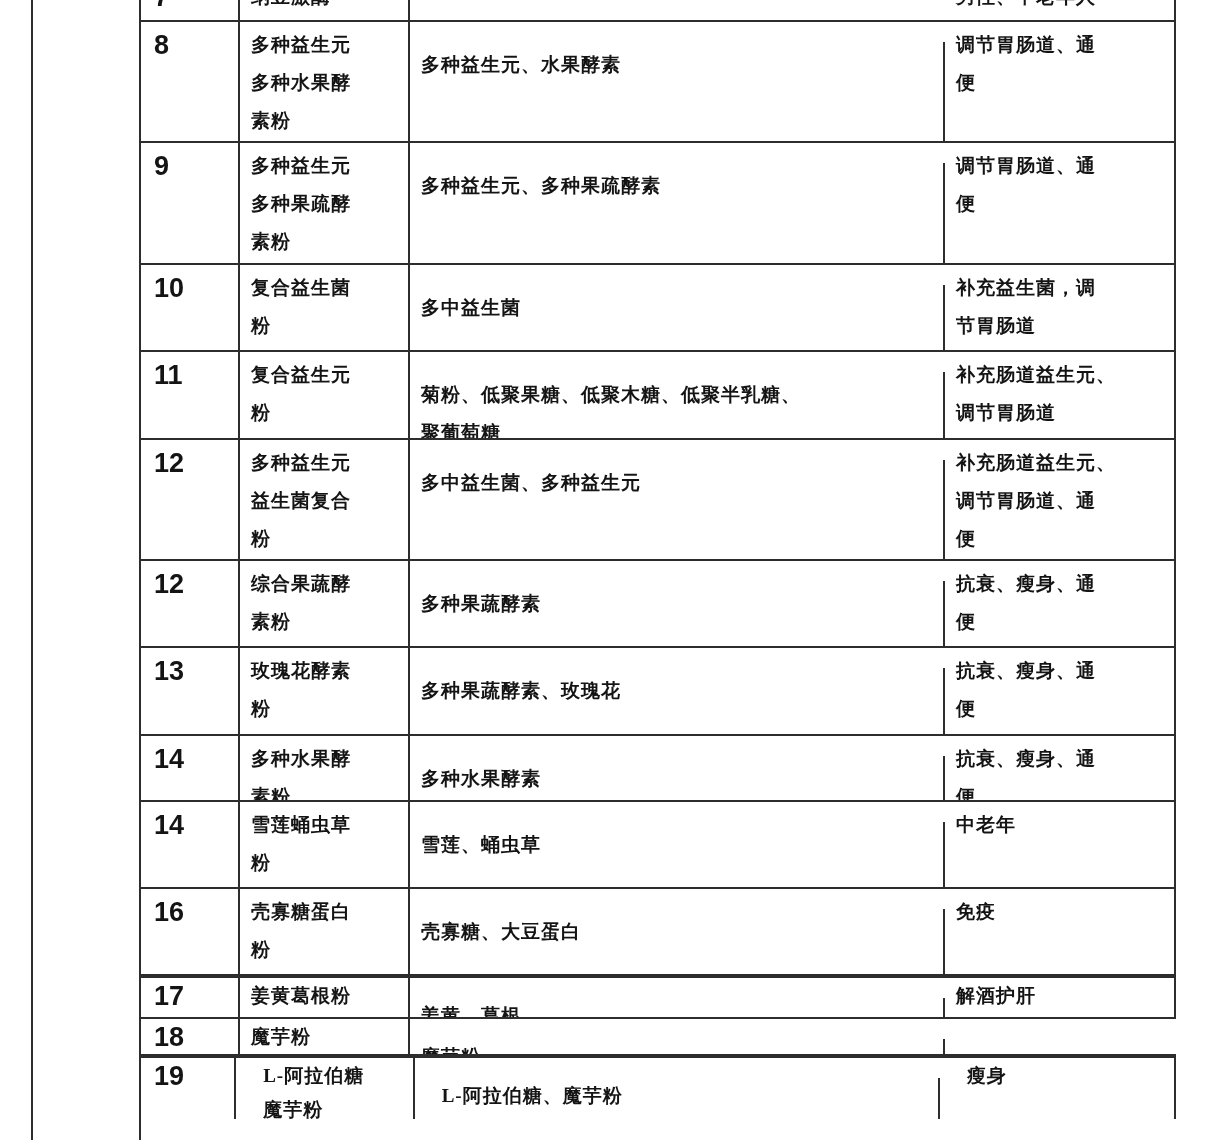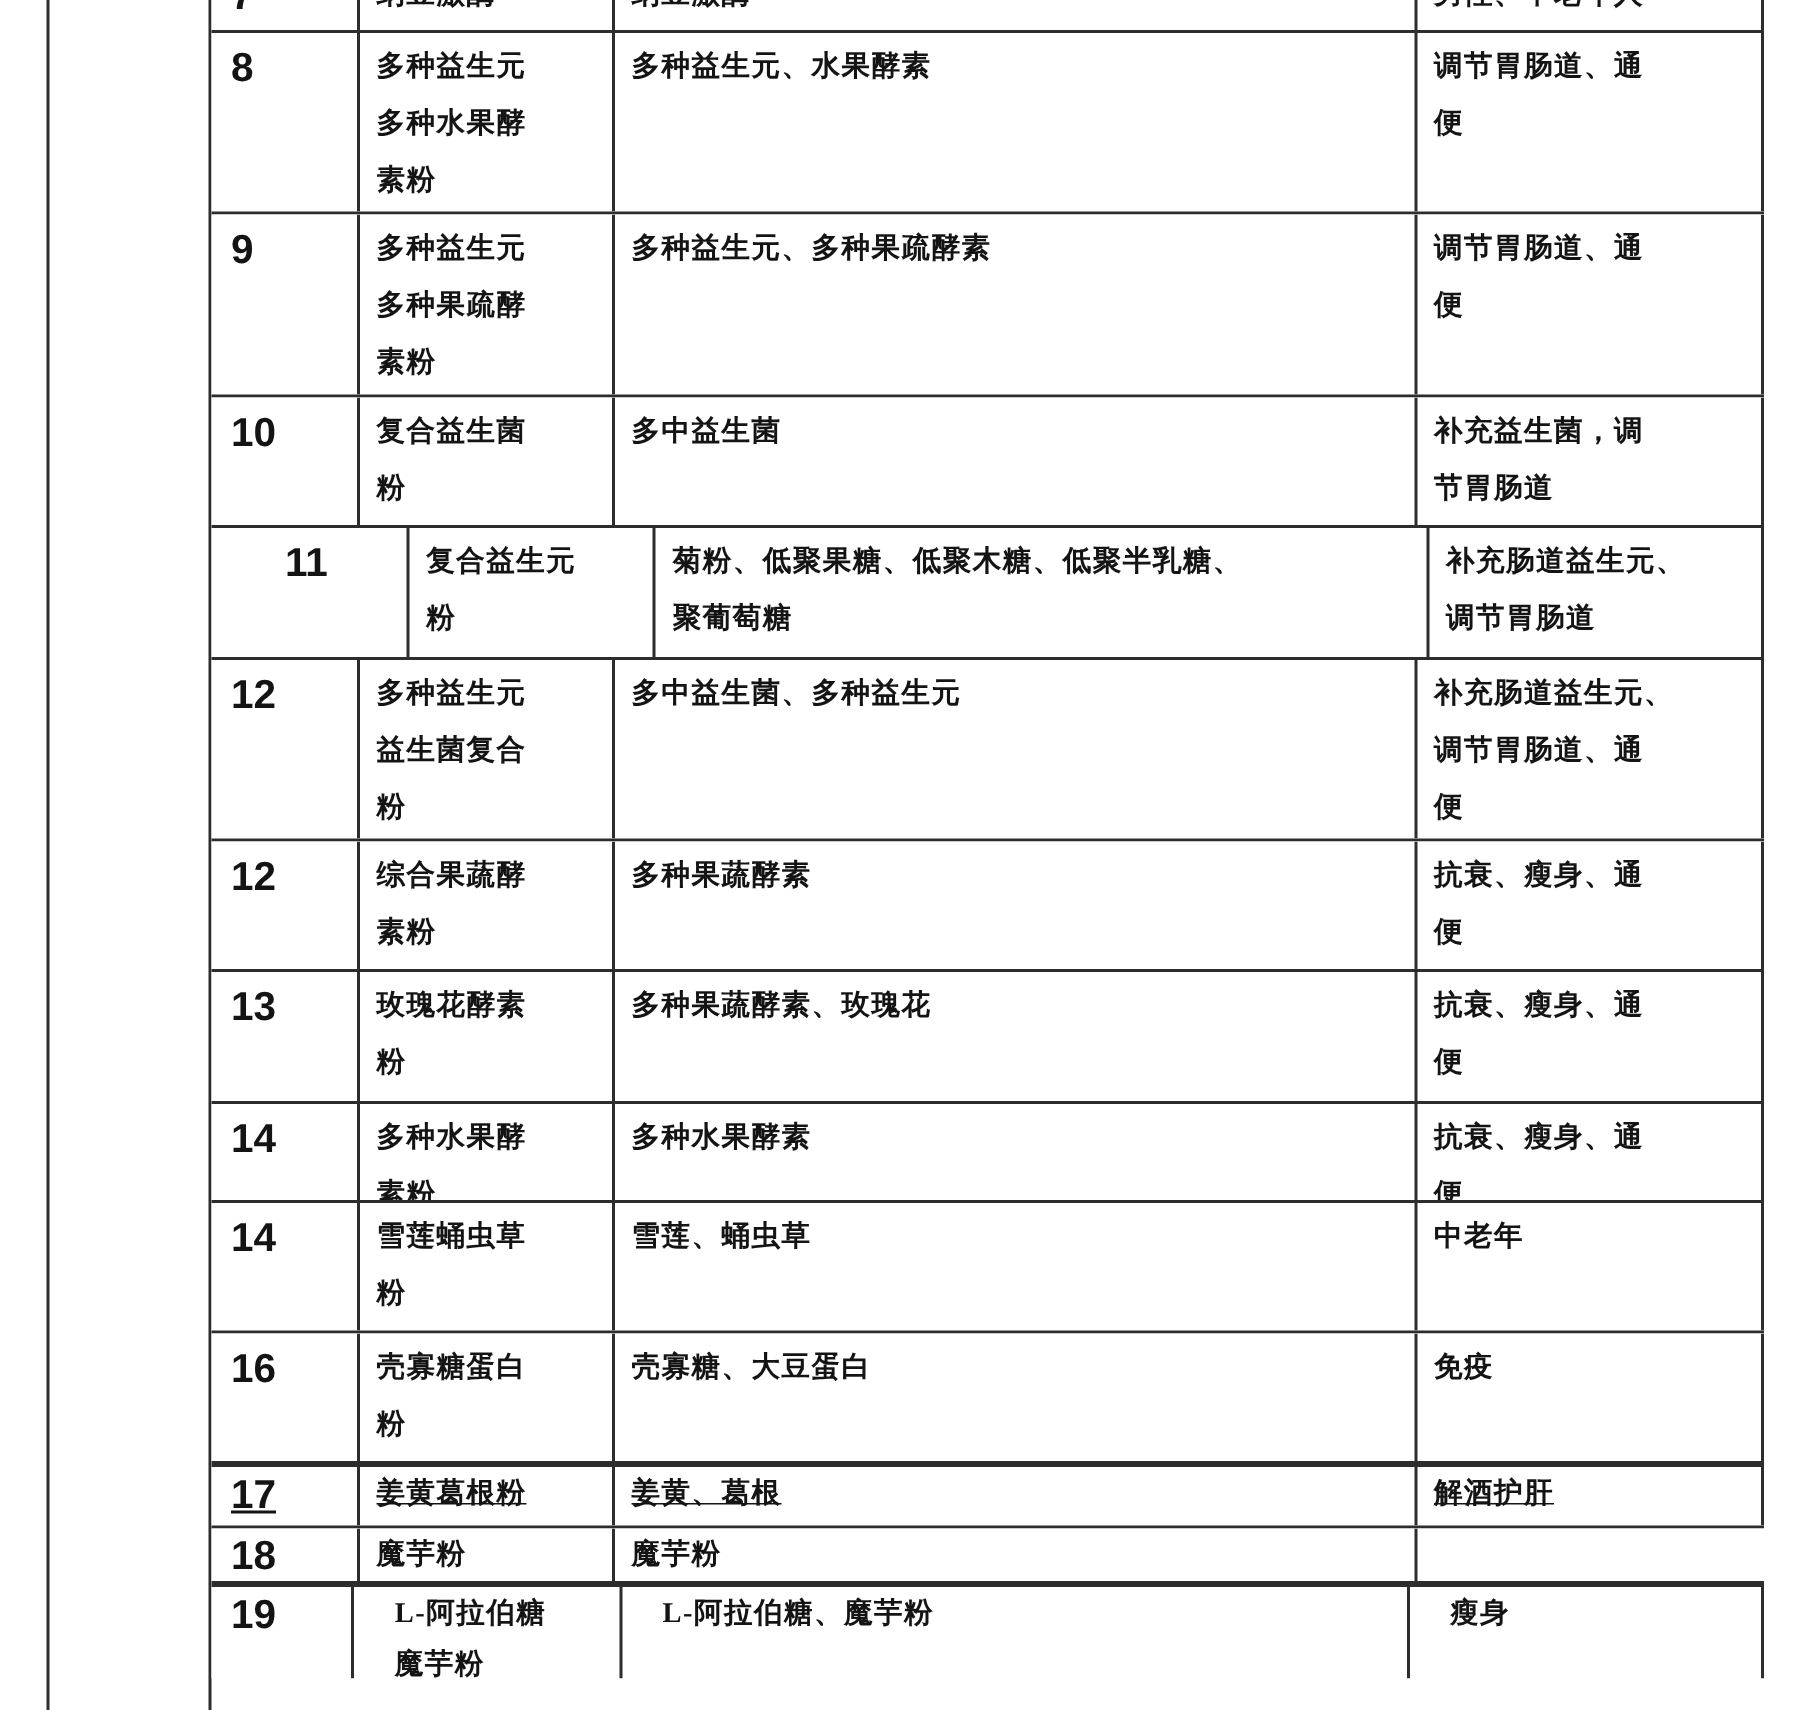--- a/index.html
+++ b/index.html
@@ -45,36 +45,36 @@
   }
   .c1{
     width:99px;
     font-family:"Liberation Sans", sans-serif;
     font-weight:bold;
     font-size:27px;
     padding-left:13px;
     letter-spacing:0;
   }
   .c2{ width:170px; }
-  .c3{ width:535px; }
+  .c3{ width:535px;margin-top:20px; }
   .c4{ width:231px; }
 
   
   .grid .row:nth-child(1){ height:22px; }
   .grid .row:nth-child(2){ height:121px; }
   .grid .row:nth-child(3){ height:122px; }
   .grid .row:nth-child(4){ height:87px; }
-  .grid .row:nth-child(5){ height:88px;padding-left:36px; }
+  .grid .row:nth-child(5){ height:88px; }
   .grid .row:nth-child(6){ height:121px; }
   .grid .row:nth-child(7){ height:87px; }
   .grid .row:nth-child(8){ height:88px; }
   .grid .row:nth-child(9){ height:66px; }
   .grid .row:nth-child(10){ height:87px; }
   .grid .row:nth-child(11){ height:87px; }
-  .grid .row:nth-child(12){ height:43px; border-top:2px solid #2d2d2d;text-decoration:underline; }
+  .grid .row:nth-child(12){ height:43px; border-top:2px solid #2d2d2d; }
   .grid .row:nth-child(13){ height:37px; }
   .grid .row:nth-child(14){ height:63px; border-top:2px solid #2d2d2d; border-bottom:none;gap:16px; }
 
   
   .grid .row:nth-child(n+12) .cell{ line-height:34px; padding-top:1px; }
 
   
   .row.partial .cell{ padding-top:0; }
   .row.partial .t{ display:block; margin-top:-22px; }
 </style>

